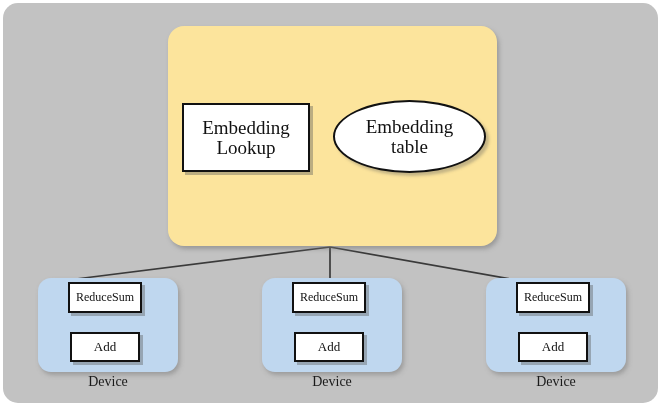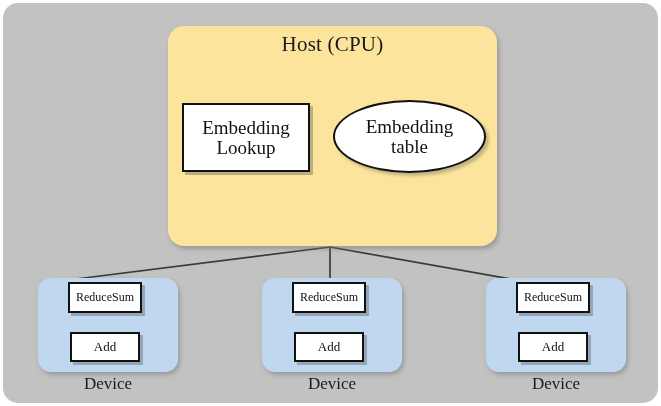--- a/index.html
+++ b/index.html
@@ -142,21 +142,21 @@
     top: 54px;
     width: 70px;
     height: 30px;
     font-size: 13px;
   }
   .device-label {
     position: absolute;
     top: 374px;
     width: 140px;
     text-align: center;
-    font-size: 17px;
+    font-size: 14px;
     color: #1a1a1a;
   }
 </style>
 </head>
 <body>
 
 <div id="canvas">
 
   <div id="backdrop"></div>
 
@@ -175,21 +175,20 @@
     <line x1="330" y1="247" x2="68" y2="280" stroke="#3a3a3a" stroke-width="1.7"></line>
     <line x1="330" y1="247" x2="330" y2="282" stroke="#3a3a3a" stroke-width="1.7"></line>
     <line x1="330" y1="247" x2="516" y2="280" stroke="#3a3a3a" stroke-width="1.7"></line>
 
     <line x1="105" y1="313" x2="105" y2="330" stroke="#111111" stroke-width="2.4" marker-end="url(#arrowDown)"></line>
     <line x1="329" y1="313" x2="329" y2="330" stroke="#111111" stroke-width="2.4" marker-end="url(#arrowDown)"></line>
     <line x1="553" y1="313" x2="553" y2="330" stroke="#111111" stroke-width="2.4" marker-end="url(#arrowDown)"></line>
   </svg>
 
   <div id="host-box"></div>
-  <div id="host-title">Host (CPU)</div>
 
   <div id="embedding-lookup">
     <span class="lbl">Embedding
 Lookup</span>
   </div>
 
   <div id="embedding-table">
     <span class="lbl">Embedding
 table</span>
   </div>

